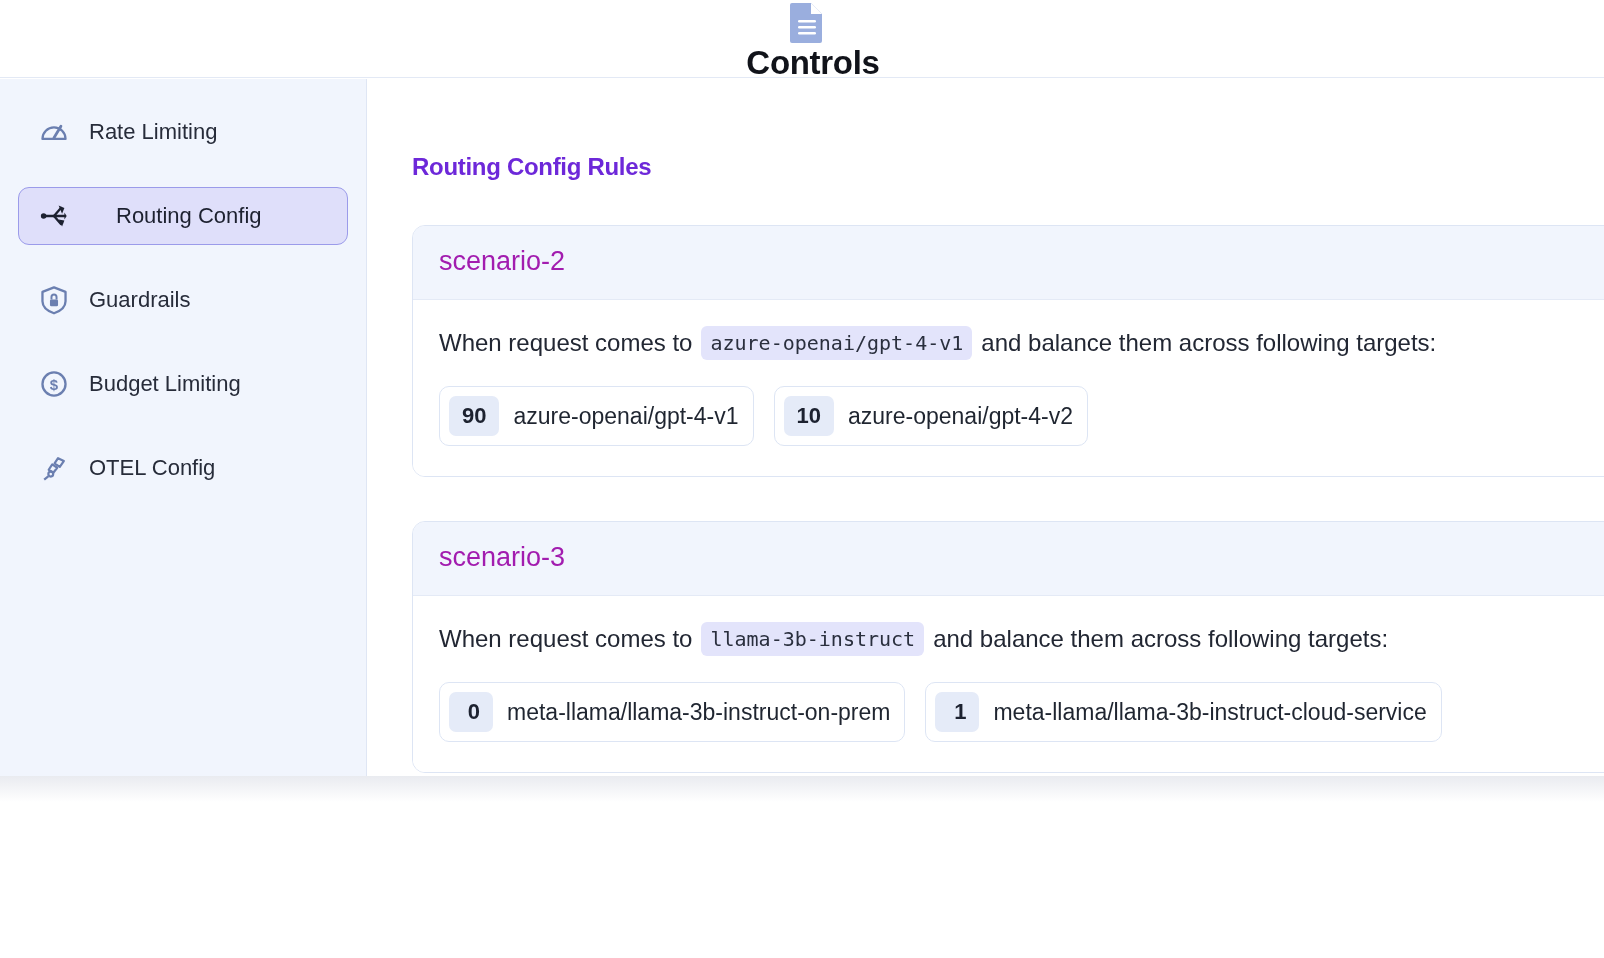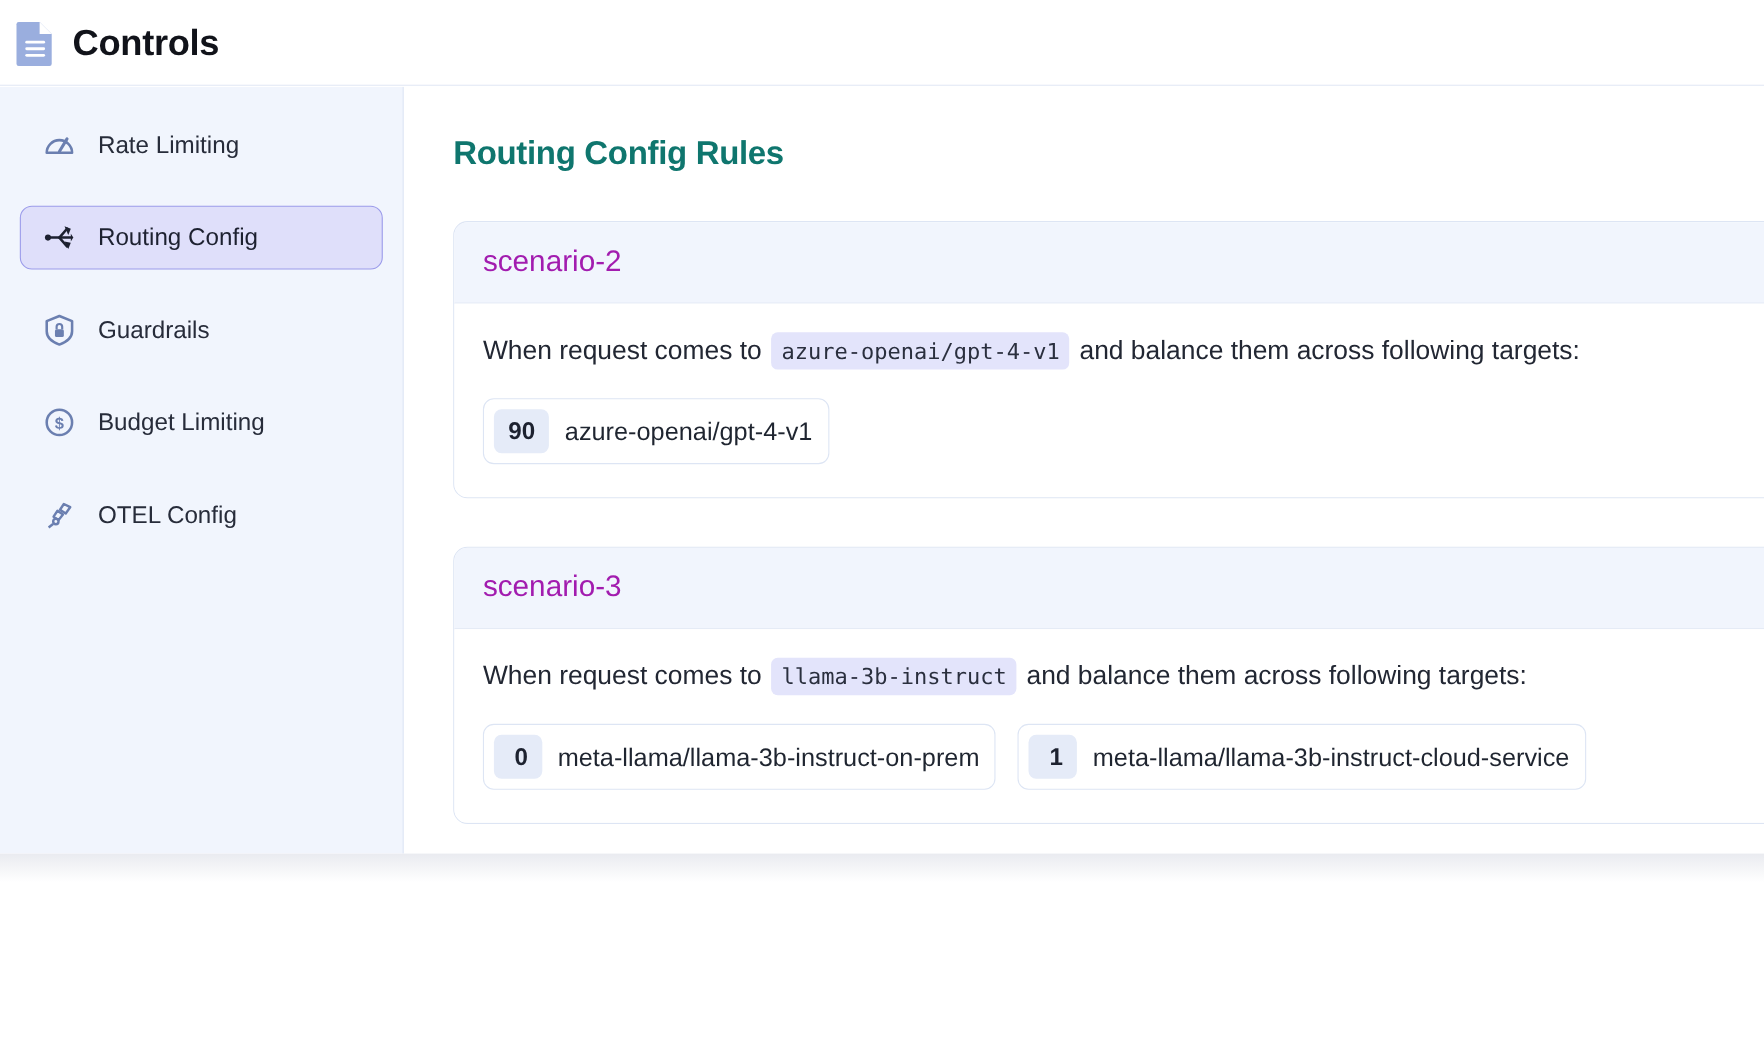--- a/index.html
+++ b/index.html
@@ -33,20 +33,21 @@
   .header {
     position: absolute;
     left: 0; top: 0;
     width: 1604px;
     height: 78px;
     background: #ffffff;
     border-bottom: 1px solid #e3e9f5;
     display: flex;
     align-items: center;
     padding-left: 10px;
+    flex-direction: column;
   }
   .header-icon {
     width: 44px; height: 44px;
     display: flex; align-items: center; justify-content: center;
     flex: none;
   }
   .header-title {
     font-size: 33px;
     font-weight: bold;
     color: #11131a;
@@ -70,20 +71,21 @@
     height: 58px;
     padding: 0 18px;
     border-radius: 11px;
     margin-bottom: 26px;
     border: 1px solid transparent;
     cursor: pointer;
   }
   .nav-item.active {
     background: #dfdffa;
     border: 1px solid #9b9bea;
+    gap: 27px;
   }
   .nav-icon {
     width: 34px; height: 34px;
     flex: none;
     display: flex; align-items: center; justify-content: center;
   }
   .nav-label {
     font-size: 22px;
     color: #272c3a;
     margin-left: 18px;
@@ -95,24 +97,25 @@
   .main {
     position: absolute;
     left: 368px; top: 79px;
     width: 1236px;
     height: 697px;
     background: #ffffff;
     padding: 44px 0 0 44px;
     overflow: hidden;
   }
   .page-title {
-    font-size: 30px;
+    font-size: 24px;
     font-weight: bold;
-    color: #0f766e;
+    color: #6d28d9;
     letter-spacing: -0.3px;
+    margin-top: 30px;
   }
   .page-subtitle {
     font-size: 24px;
     color: #5a6b92;
     margin-top: 20px;
   }
 
   
   .card {
     margin-top: 44px;
@@ -279,20 +282,24 @@
       <div class="card-body">
         <div class="rule-line">
           <span>When request comes to</span>
           <span class="code-chip">azure-openai/gpt-4-v1</span>
           <span>and balance them across following targets:</span>
         </div>
         <div class="targets">
           <div class="target-pill">
             <span class="weight-badge">90</span>
             <span class="target-name">azure-openai/gpt-4-v1</span>
+          </div>
+          <div class="target-pill">
+            <span class="weight-badge">10</span>
+            <span class="target-name">azure-openai/gpt-4-v2</span>
           </div>
         </div>
       </div>
     </section>
 
     <section class="card">
       <div class="card-header">
         <span class="card-title">scenario-3</span>
       </div>
       <div class="card-body">

